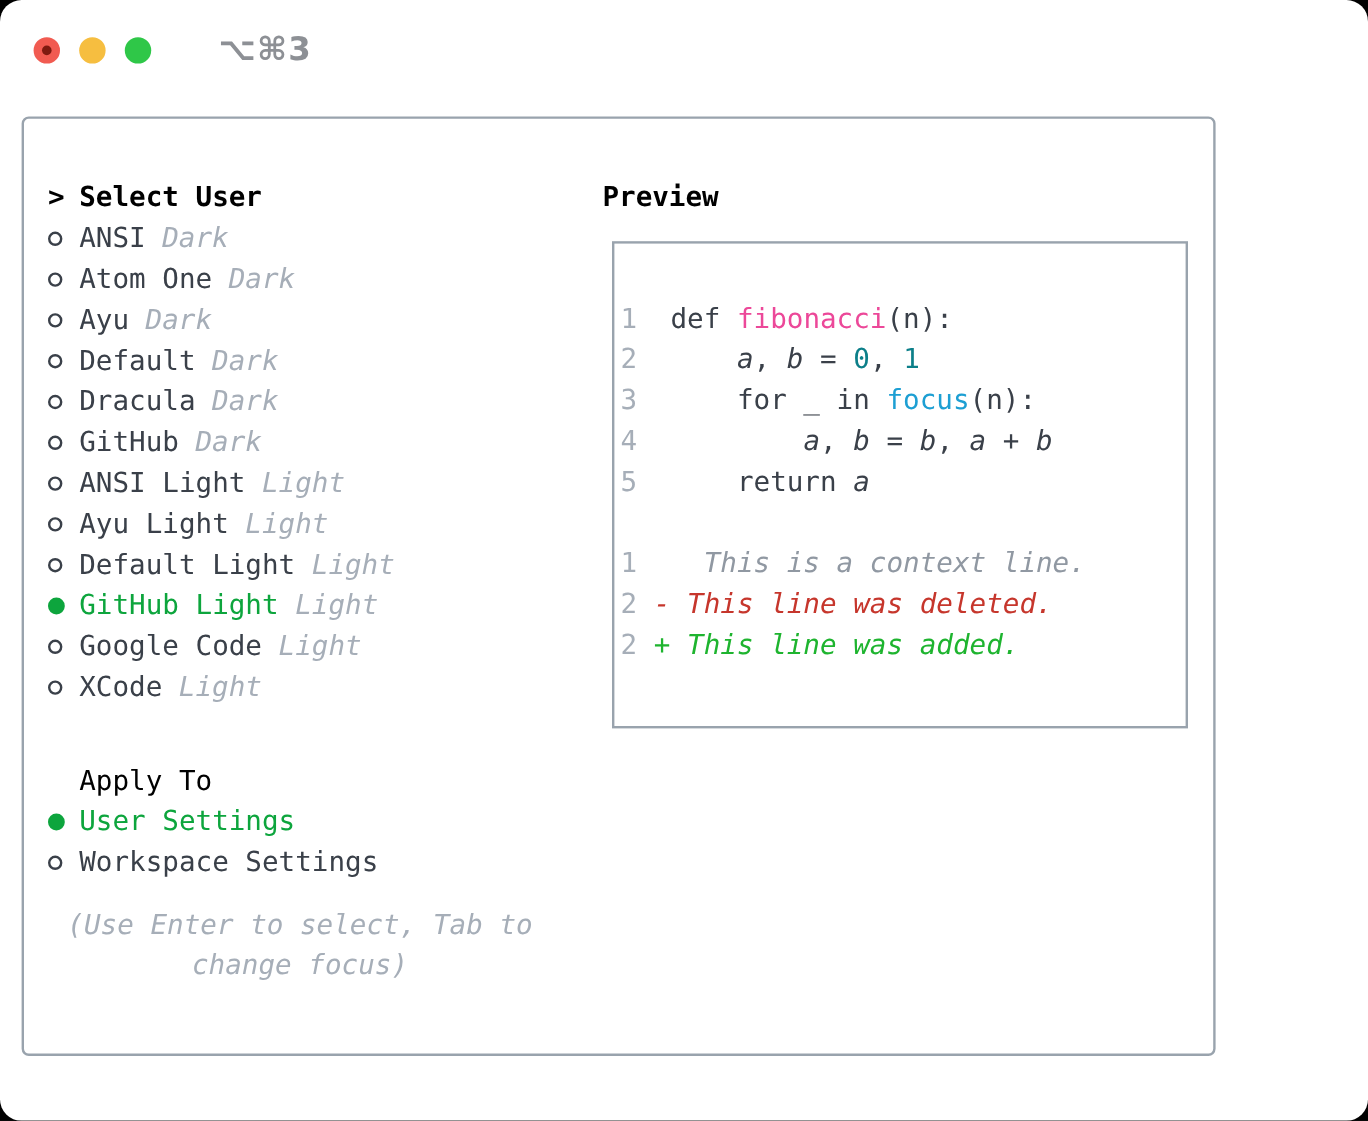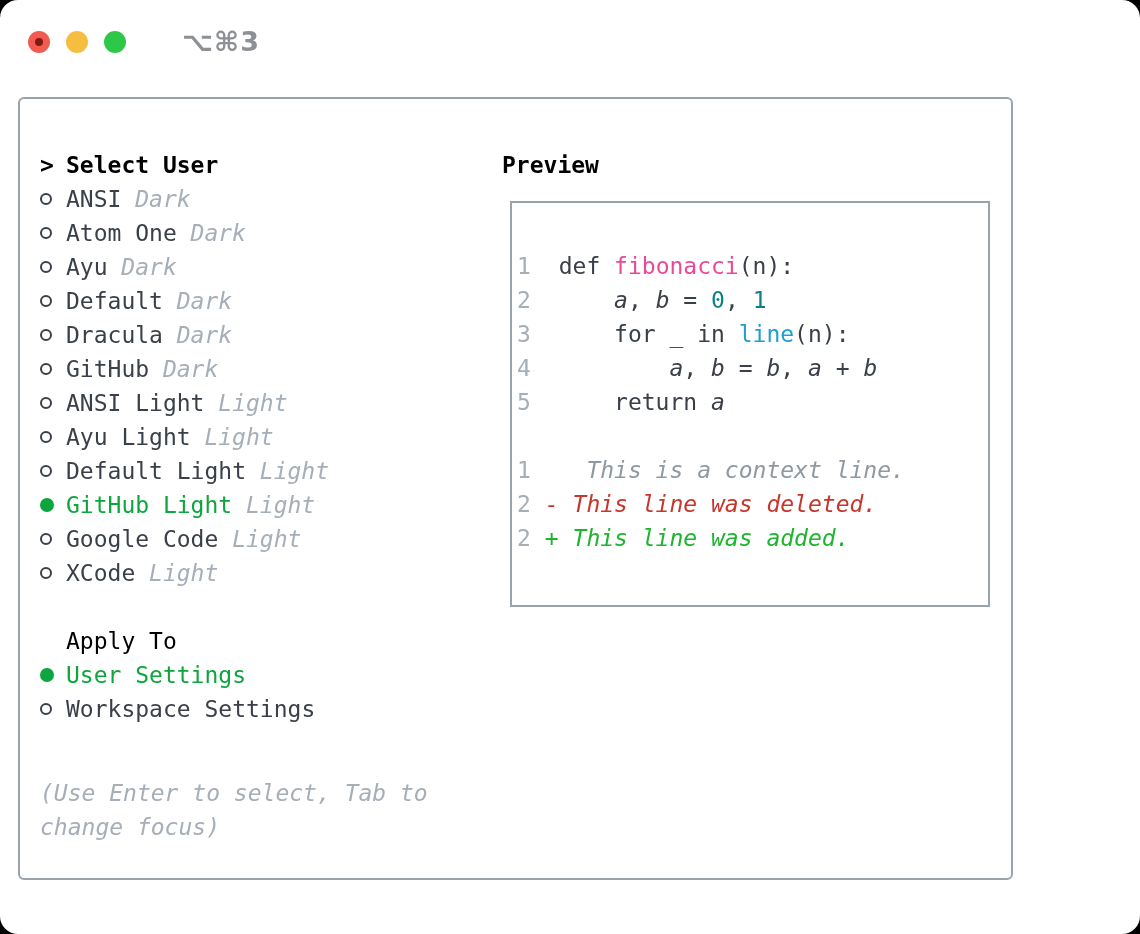--- a/index.html
+++ b/index.html
@@ -52,25 +52,25 @@
     box-sizing:border-box;
     width:12px;height:12px;border-radius:50%;
     border:2px solid #3A4049;background:transparent;
   }
   .theme-row.selected .radio{
     width:14px;height:14px;border:none;background:#0DA53D;
   }
   .t-name{color:#3A4049;}
   .theme-row.selected .t-name{color:#0DA53D;}
   .t-variant{color:#A6AEB8;font-style:italic;margin-left:13.8px;}
-  .apply-block{margin-top:34px;}
+  .apply-block{margin-top:44px;}
   .apply-row.selected .t-name{color:#0DA53D;}
   .hint{
-    margin-top:50px;width:420px;
-    color:#A6AEB8;font-style:italic;
+    margin-top:18px;width:420px;
+    color:#A6AEB8;font-style:italic;text-align:center;
   }
   
   .preview-hdr-row{height:34px;display:flex;align-items:flex-end;}
   .preview-box{
     box-sizing:border-box;
     margin-top:19px;margin-left:8px;
     width:480px;height:406px;
     border:2px solid #99A3AD;
     padding:46px 4px 0 5px;
     overflow:hidden;
@@ -215,21 +215,21 @@
     <span class="code-text"><span class="seg-fg">  def </span><span class="seg-func">fibonacci</span><span class="seg-fg">(n):</span></span>
   </div>
 
   <div class="code-line">
     <span class="ln">2</span>
     <span class="code-text"><span class="seg-fg">      </span><span class="seg-var">a</span><span class="seg-fg">, </span><span class="seg-var">b</span><span class="seg-fg"> = </span><span class="seg-num">0</span><span class="seg-fg">, </span><span class="seg-num">1</span></span>
   </div>
 
   <div class="code-line">
     <span class="ln">3</span>
-    <span class="code-text"><span class="seg-fg">      for _ in </span><span class="seg-blue">line</span><span class="seg-fg">(n):</span></span>
+    <span class="code-text"><span class="seg-fg">      for _ in </span><span class="seg-blue">focus</span><span class="seg-fg">(n):</span></span>
   </div>
 
   <div class="code-line">
     <span class="ln">4</span>
     <span class="code-text"><span class="seg-fg">          </span><span class="seg-var">a</span><span class="seg-fg">, </span><span class="seg-var">b</span><span class="seg-fg"> = </span><span class="seg-var">b</span><span class="seg-fg">, </span><span class="seg-var">a</span><span class="seg-fg"> + </span><span class="seg-var">b</span></span>
   </div>
 
   <div class="code-line">
     <span class="ln">5</span>
     <span class="code-text"><span class="seg-fg">      return </span><span class="seg-var">a</span></span>

